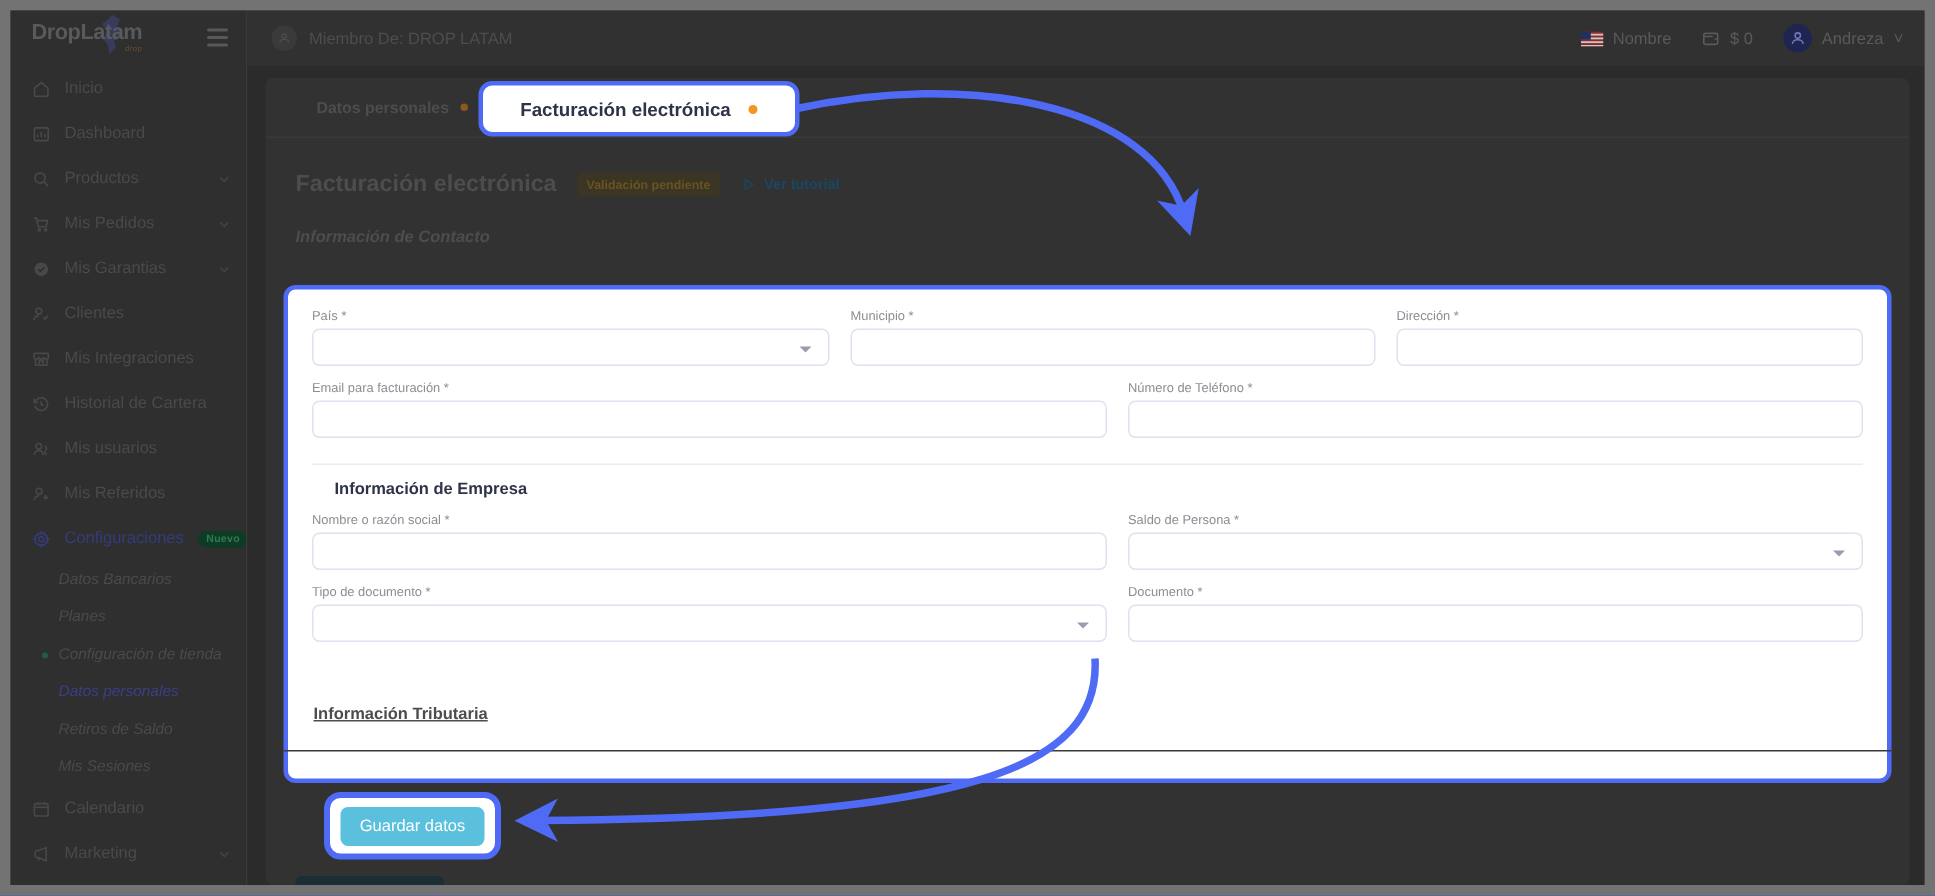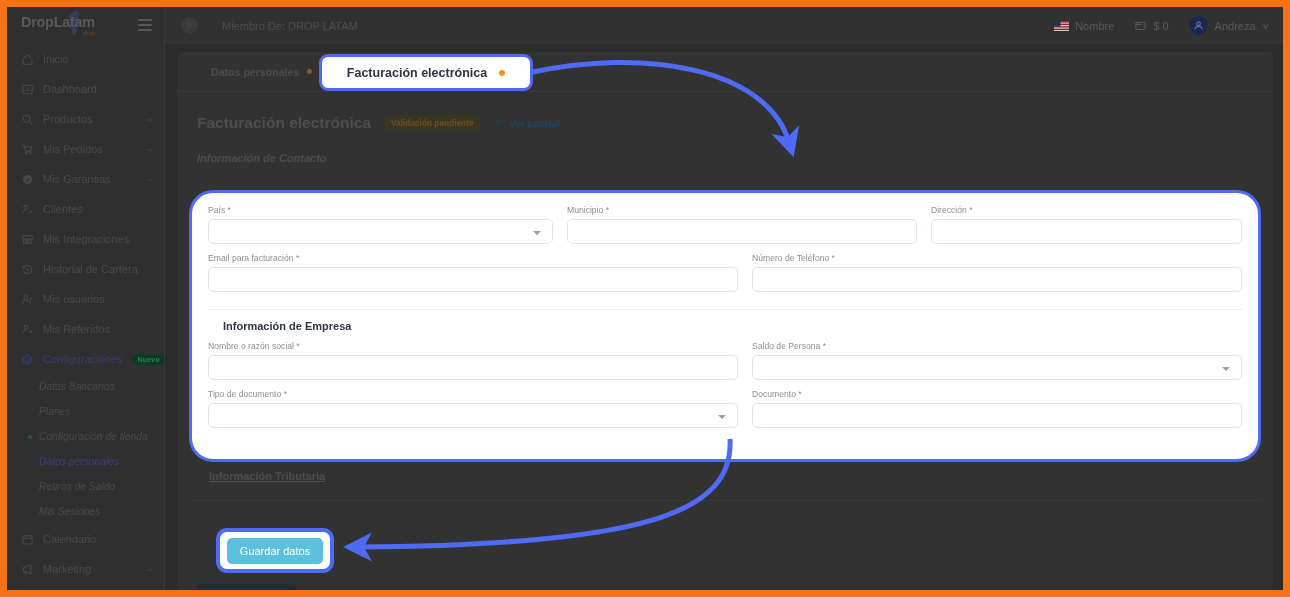--- a/index.html
+++ b/index.html
@@ -5,21 +5,21 @@
   * { box-sizing: border-box; margin: 0; padding: 0; }
   html, body {
     width: 1290px; height: 597px;
     font-family: "Liberation Sans", sans-serif;
     background: #4f6bf6;
     overflow: hidden;
   }
   
   #frame {
     position: absolute; inset: 0;
-    background: #f97316;
+    background: #737373;
     padding: 7px 7px 7px 7px;
   }
   #app {
     position: relative;
     width: 100%; height: 100%;
     background: #2b2b2b;
     overflow: hidden;
   }
   
   
@@ -88,21 +88,21 @@
   }
 
   
   #topbar {
     position: absolute; left: 158px; right: 0; top: 0; height: 37px;
     background: #313131;
     display: flex; align-items: center;
     padding: 0 14px 0 16px;
   }
   .member {
-    display:flex; align-items:center; gap: 24px;
+    display:flex; align-items:center; gap: 8px;
     color: #4d4d4d; font-size: 11px;
   }
   .member .avatar-sm {
     width: 17px; height:17px; border-radius:50%;
     background:#3a3a3a; display:flex;align-items:center;justify-content:center;
   }
   #topright { margin-left:auto; display:flex; align-items:center; gap: 20px; }
   .lang { display:flex; align-items:center; gap:6px; color:#5a5a5a; font-size:11px; cursor:pointer;}
   .flag { width:15px; height:10px; display:block; }
   .wallet { display:flex; align-items:center; gap:6px; color:#5a5a5a; font-size:11px; cursor:pointer;}
@@ -152,24 +152,24 @@
   .sec-title-outside {
     font-size: 11px; font-weight: 700; color: #4d4d4d;
     padding: 20px 0 0 20px;
     font-style: italic;
   }
 
   
   #form-panel {
     position: absolute;
     left: 12px; right: 12px; top: 138px;
-    height: 272px;
+    height: 332px;
     background: #ffffff;
     border: 3px solid #4f6bf6;
-    border-radius: 24px;
+    border-radius: 8px;
     padding: 12px 16px 10px 16px;
   }
   .row { display:flex; gap: 14px; }
   .fld { display:flex; flex-direction:column; margin-bottom: 9px; }
   .fld label {
     font-size: 8.6px; color:#8d8d95; margin-bottom: 4px; font-weight:400;
   }
   .inp {
     height: 25px; border: 1px solid #dfe1ee; border-radius: 5px;
     background:#fff; position:relative;

